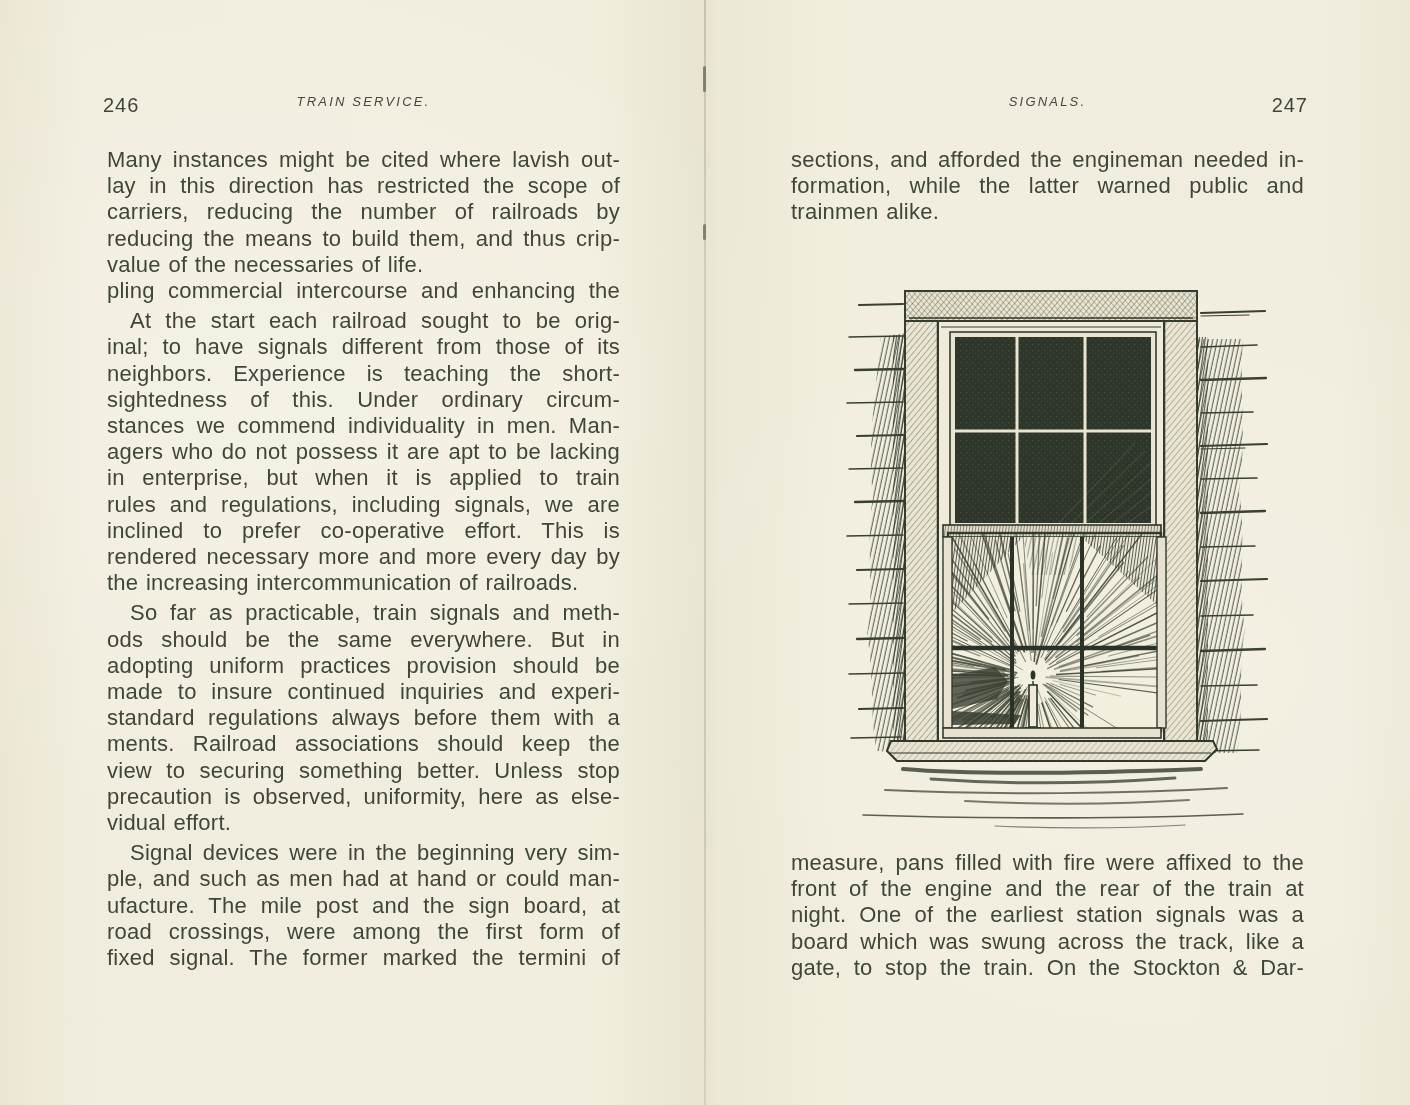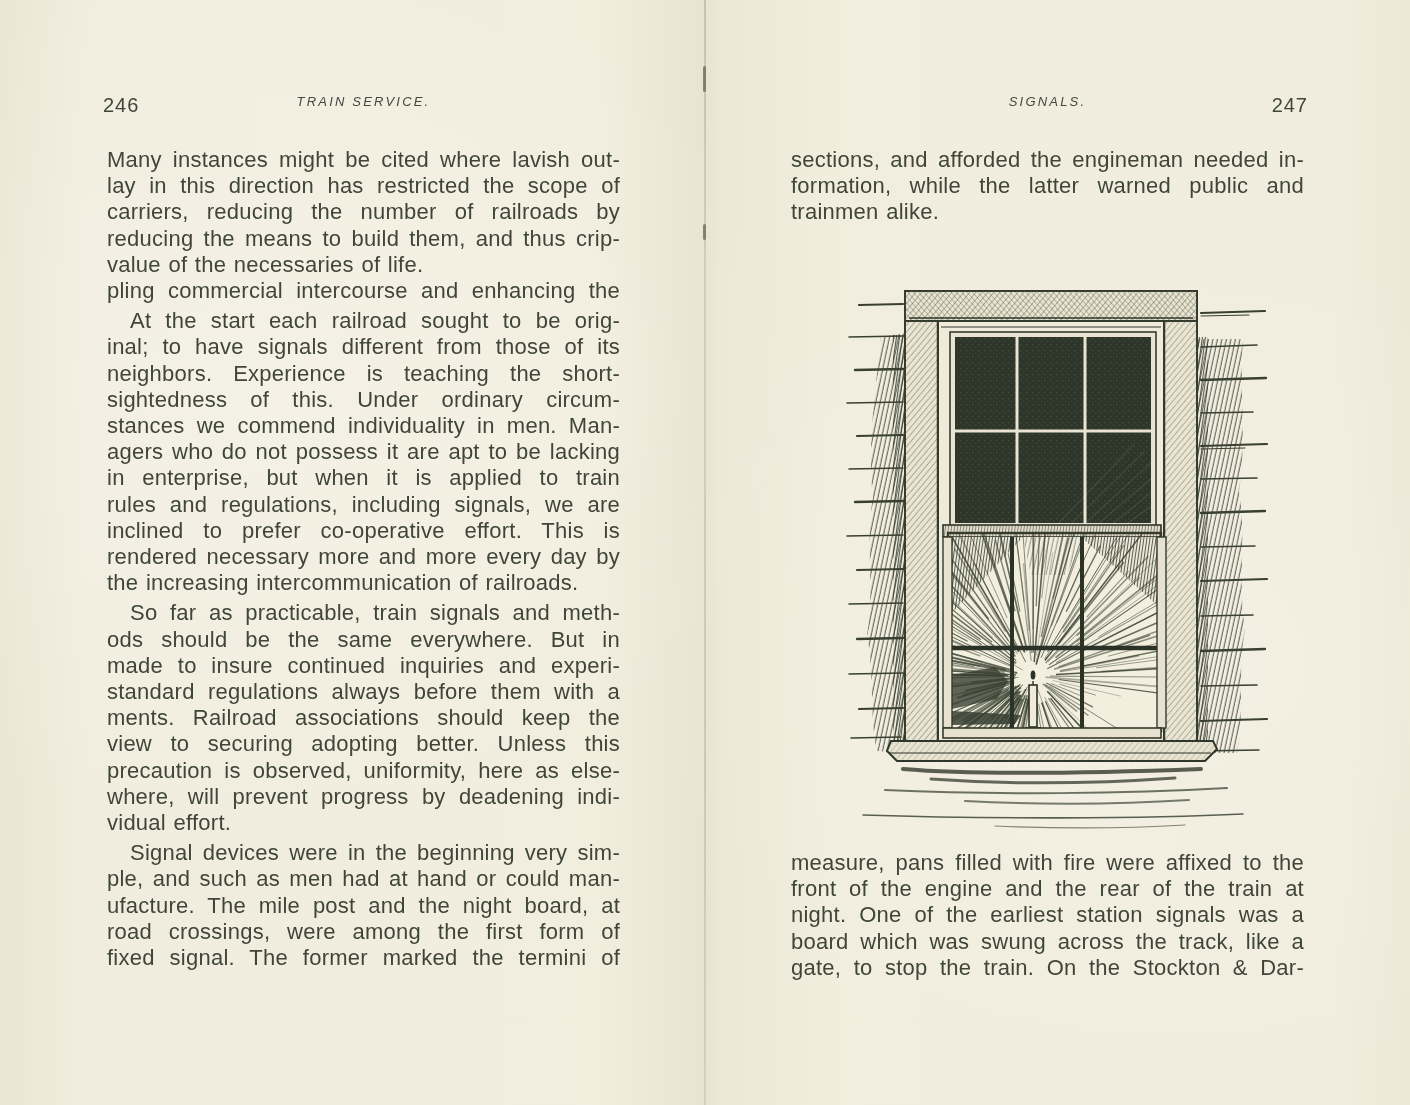--- a/index.html
+++ b/index.html
@@ -79,32 +79,32 @@
           <div class="line">agers who do not possess it are apt to be lacking</div>
           <div class="line">in enterprise, but when it is applied to train</div>
           <div class="line">rules and regulations, including signals, we are</div>
           <div class="line">inclined to prefer co-operative effort.  This is</div>
           <div class="line">rendered necessary more and more every day by</div>
           <div class="line endline">the increasing intercommunication of railroads.</div>
         </div>
         <div class="para">
           <div class="line indent">So far as practicable, train signals and meth-</div>
           <div class="line">ods should be the same everywhere.  But in</div>
+          <div class="line">adopting uniform practices provision should be</div>
           <div class="line">made to insure continued inquiries and experi-</div>
           <div class="line">standard regulations always before them with a</div>
           <div class="line">ments.  Railroad associations should keep the</div>
-          <div class="line">view to securing adopting better.  Unless this</div>
+          <div class="line">view to securing something better.  Unless stop</div>
           <div class="line">precaution is observed, uniformity, here as else-</div>
-          <div class="line">where, will prevent progress by deadening indi-</div>
           <div class="line endline">vidual effort.</div>
         </div>
         <div class="para">
           <div class="line indent">Signal devices were in the beginning very sim-</div>
           <div class="line">ple, and such as men had at hand or could man-</div>
-          <div class="line">ufacture.  The mile post and the night board, at</div>
+          <div class="line">ufacture.  The mile post and the sign board, at</div>
           <div class="line">road crossings, were among the first form of</div>
           <div class="line">fixed signal.  The former marked the termini of</div>
         </div>
       </div>
   </section>
 
   <section class="page right">
     <header class="running-head">
       <span class="head-title">SIGNALS.</span>
       <span class="page-num num-right">247</span>

